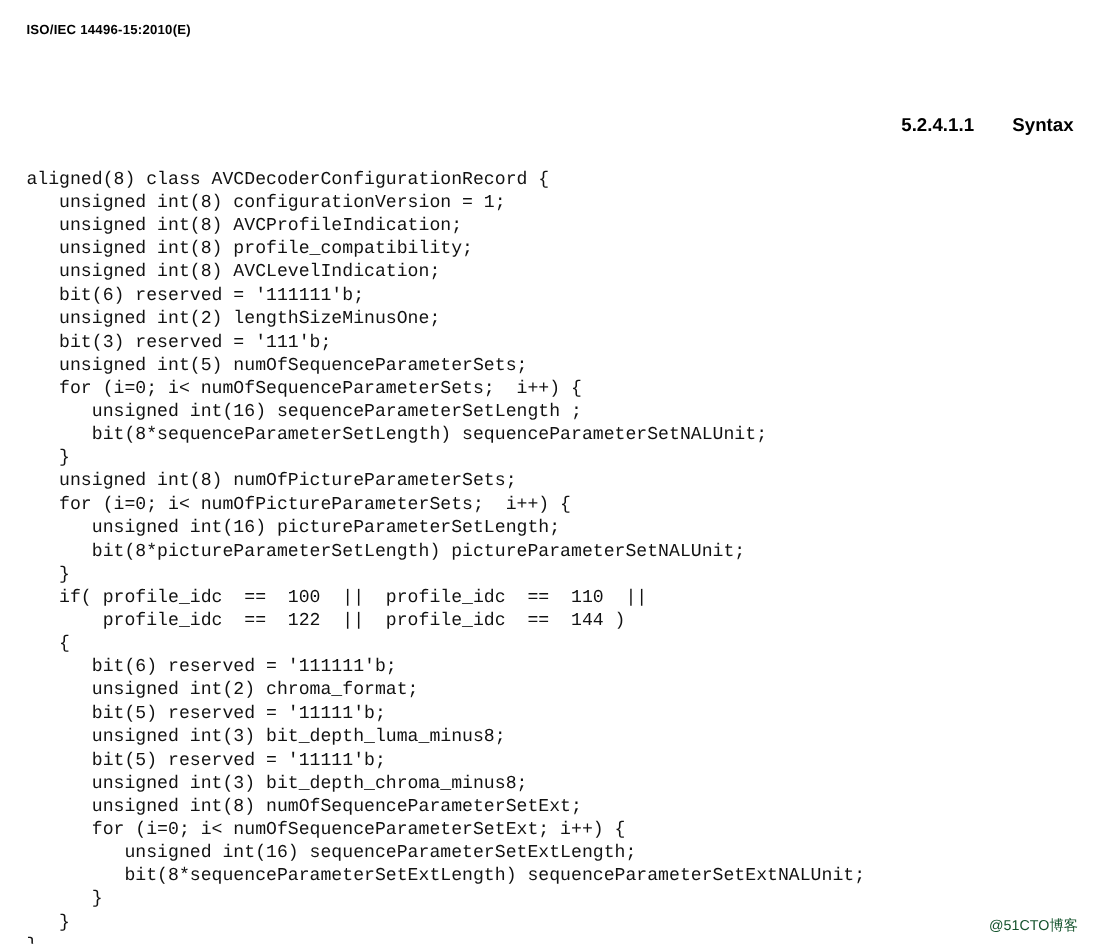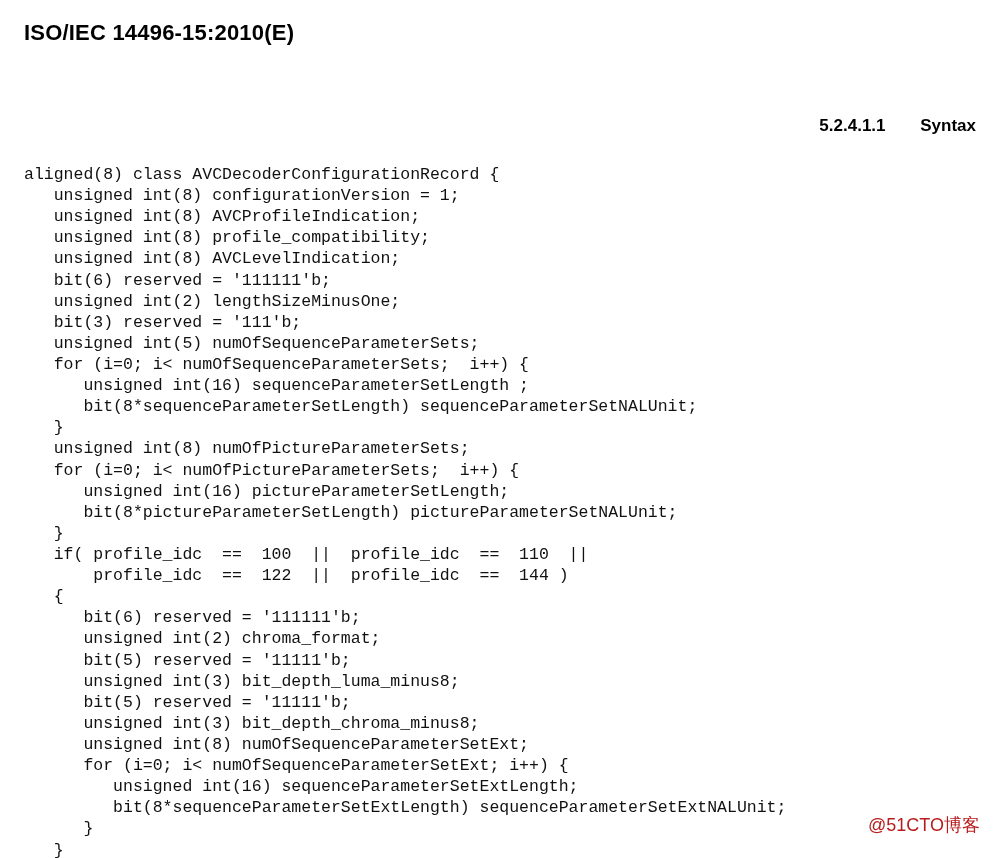--- a/index.html
+++ b/index.html
@@ -11,21 +11,21 @@
       background: #ffffff;
       width: 1000px;
       height: 858px;
       font-family: Arial, Helvetica, sans-serif;
       color: #000000;
       padding: 20px 24px;
       position: relative;
     }
     .doc-header {
       font-weight: bold;
-      font-size: 22px;
+      font-size: 12px;
       margin-bottom: 70px;
       letter-spacing: 0.2px;
     }
     .section-header {
       font-weight: bold;
       font-size: 17px;
       margin-bottom: 28px;
       text-align: right;
     }
     .section-number {
@@ -37,24 +37,24 @@
     }
     .code-block {
       font-family: "Courier New", Courier, monospace;
       font-size: 16.5px;
       line-height: 1.28;
       white-space: pre;
       color: #111;
     }
     .watermark {
       position: absolute;
-      bottom: 21px;
+      bottom: 8px;
       right: 20px;
-      font-size: 18px;
-      color: #b91c1c;
+      font-size: 13px;
+      color: #14532d;
       font-family: Arial, sans-serif;
     }
   </style>
 </head>
 <body>
 
 <div class="doc-header">ISO/IEC 14496-15:2010(E)</div>
 
 <div class="section-header">
   <span class="section-number">5.2.4.1.1</span>

